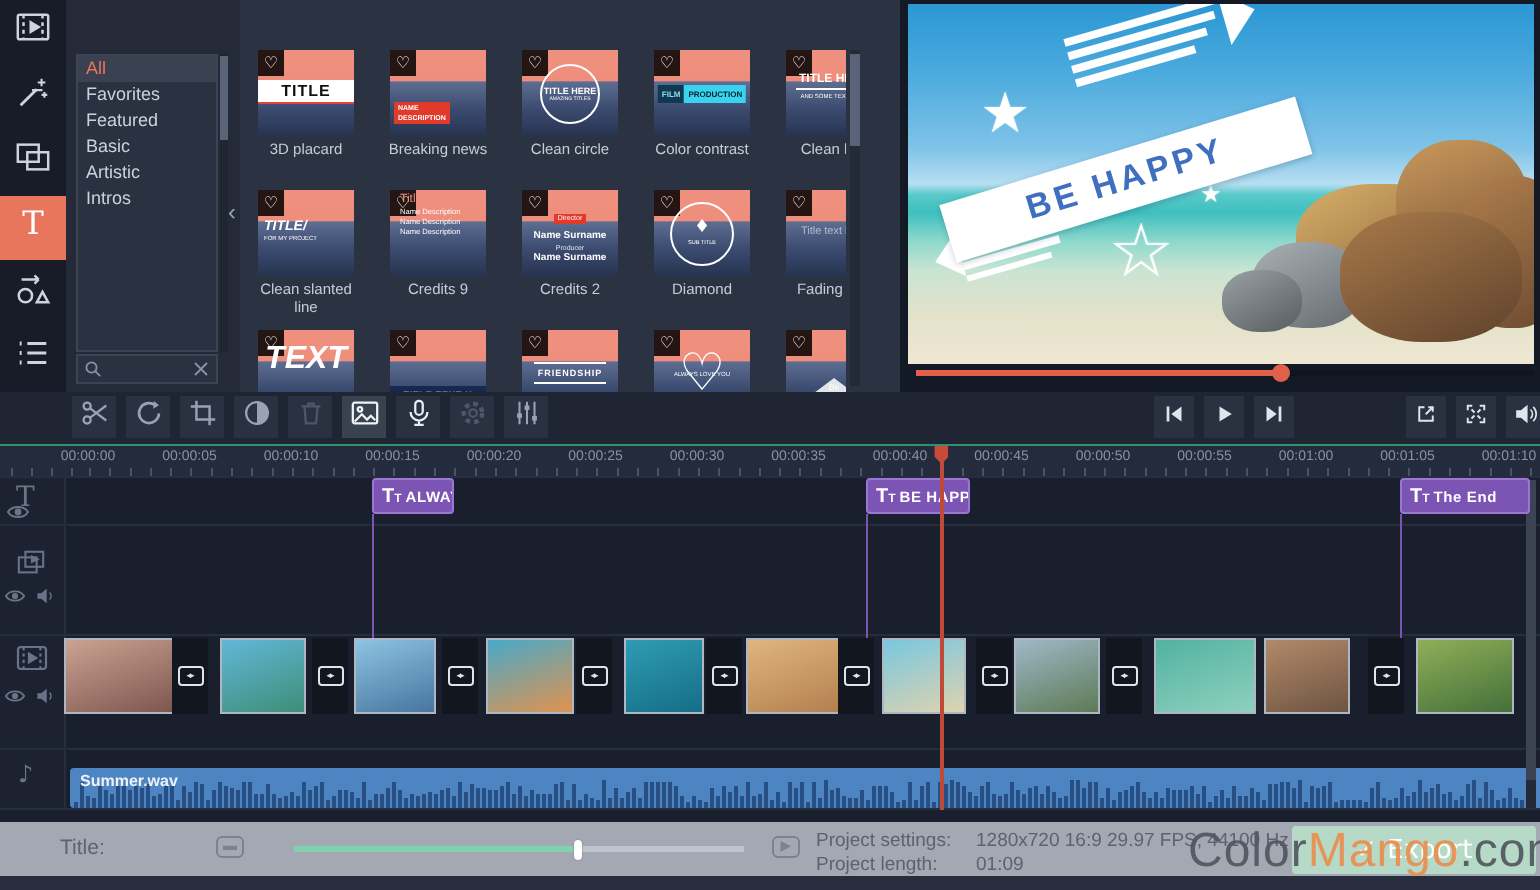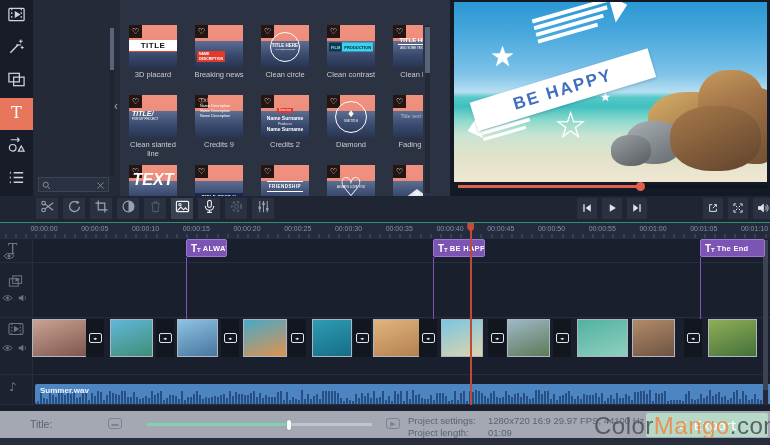--- a/index.html
+++ b/index.html
@@ -190,20 +190,28 @@
       </div>
       <div class="side-btn">
         <span><svg viewBox="0 0 20 20" fill="none" stroke="currentColor" stroke-width="1.6">
             <path d="M7 5h10M7 10h10M7 15h10"></path>
             <path d="M3 5h1M3 10h1M3 15h1" stroke-width="2.2"></path>
           </svg></span>
       </div>
     </div>
 
   <div class="abs catpanel">
+    <div class="catlist" id="catlist">
+        <div class="cat-item sel">All</div>
+        <div class="cat-item">Favorites</div>
+        <div class="cat-item">Featured</div>
+        <div class="cat-item">Basic</div>
+        <div class="cat-item">Artistic</div>
+        <div class="cat-item">Intros</div>
+      </div>
     <div class="cat-scroll">
         <div class="sthumb"></div>
       </div>
     <div class="searchrow">
       <span><svg viewBox="0 0 12 12" fill="none" stroke="currentColor" stroke-width="1.2">
             <circle cx="5" cy="5" r="3.4"></circle>
             <path d="M7.6 7.6L10.8 10.8"></path>
           </svg></span>
       <span><svg viewBox="0 0 12 12" fill="none" stroke="currentColor" stroke-width="1.2">
             <path d="M2 2l8 8M10 2l-8 8"></path>
@@ -242,21 +250,21 @@
        <div class="tcap">Clean circle</div>
      </div>
         <div class="tcell">
        <div class="tthumb">
          <span class="th-heart">♡</span>
             <div class="ovk">
               <span class="k1">FILM</span>
               <span class="k2">PRODUCTION</span>
             </div>
        </div>
-       <div class="tcap">Clean contrast</div>
+       <div class="tcap">Color contrast</div>
      </div>
         <div class="tcell">
        <div class="tthumb">
          <span class="th-heart">♡</span>
             <div class="ovl">
               <span class="a">TITLE HERE</span>
               <hr>
               <span class="b">AND SOME TEXT HERE</span>
             </div>
        </div>

